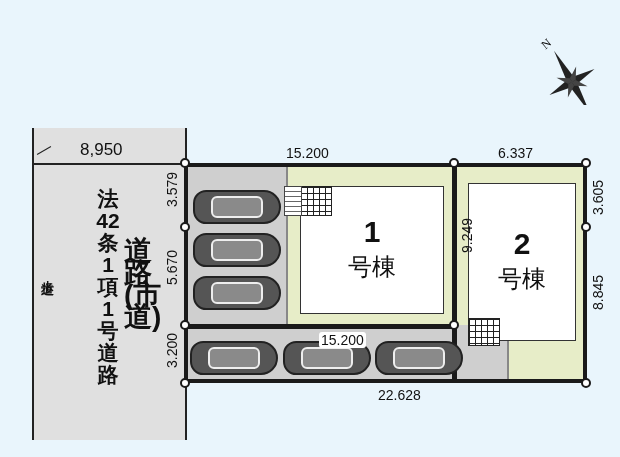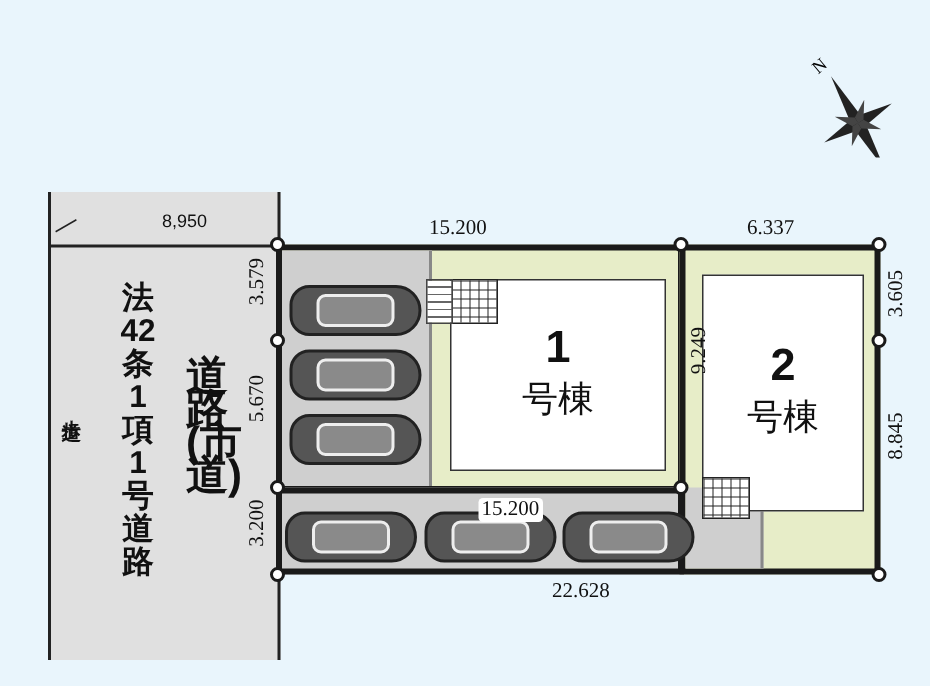--- a/index.html
+++ b/index.html
@@ -7,24 +7,24 @@
       width: 620px; height: 457px; position: relative; overflow: hidden;
       background: #e9f5fc;
       font-family: "Liberation Sans", "DejaVu Sans", sans-serif;
       color: #111;
     }
     .abs { position: absolute; }
     
     .sidewalk { left: 32px; top: 128px; width: 34px; height: 312px; background: #e0e0e0; border-left: 2px solid #222; border-right: 2px solid #222; }
     .road { left: 68px; top: 128px; width: 117px; height: 312px; background: #e0e0e0; border-right: 2px solid #222; }
     .road-line { left: 32px; top: 163px; width: 155px; height: 2px; background: #222; }
-    .road-width { left: 80px; top: 140px; font-size: 12px; margin-left: 28px; }
+    .road-width { left: 80px; top: 140px; font-size: 17px; }
     .tick { left: 36px; top: 150px; width: 16px; height: 1px; background: #222; transform: rotate(-30deg); }
     .sidewalk-label { left: 38px; top: 270px; font-size: 13px; font-weight: bold; writing-mode: vertical-rl; letter-spacing: 2px; }
-    .road-label-1 { left: 80px; top: 188px; font-size: 21px; font-weight: bold; width: 24px; text-align: center; line-height: 22px; word-break: break-all; }
+    .road-label-1 { left: 96px; top: 188px; font-size: 21px; font-weight: bold; width: 24px; text-align: center; line-height: 22px; word-break: break-all; }
     .road-label-2 { left: 124px; top: 240px; font-size: 28px; font-weight: bold; width: 24px; text-align: center; line-height: 22px; word-break: break-all; }
 
     
     .lot { background: #e7edc8; border: 4px solid #1a1a1a; box-sizing: border-box; }
     .lot1 { left: 184px; top: 163px; width: 272px; height: 165px; }
     .lot2 { left: 453px; top: 163px; width: 134px; height: 220px; }
     .lot3 { left: 184px; top: 325px; width: 272px; height: 58px; background: #cfcfcf; }
     .parking1 { left: 188px; top: 167px; width: 98px; height: 157px; background: #cfcfcf; border-right: 2px solid #888; }
     .parking2 { left: 457px; top: 325px; width: 50px; height: 54px; background: #cfcfcf; border-right: 2px solid #888; }
     .house { background: #fff; border: 1.5px solid #333; box-sizing: border-box; display: flex; flex-direction: column; align-items: center; justify-content: center; }
@@ -39,21 +39,21 @@
     }
     .tile1 { left: 300px; top: 186px; width: 30px; height: 28px; }
     .tile2 { left: 468px; top: 318px; width: 30px; height: 26px; }
     .steps { left: 284px; top: 186px; width: 16px; height: 28px; background: repeating-linear-gradient(#fff 0 4px, #666 4px 5px); border: 1px solid #444; }
 
     
     .car { width: 88px; height: 34px; border-radius: 14px 18px 18px 14px; background: #555; border: 2px solid #222; box-sizing: border-box; }
     .car::before { content: ""; position: absolute; left: 16px; top: 4px; width: 52px; height: 22px; background: #8a8a8a; border: 2px solid #eee; border-radius: 6px; box-sizing: border-box; }
 
     
-    .dim { font-family: Liberation Serif, serif; font-size: 14px; white-space: nowrap; }
+    .dim { font-family: Liberation Sans, sans-serif; font-size: 14px; white-space: nowrap; }
     .dim-v { writing-mode: vertical-rl; transform: rotate(180deg); }
     .dim-label-bg { background: #fff; padding: 0 2px; border-radius: 3px; }
     .node { width: 10px; height: 10px; border-radius: 50%; background: #fff; border: 2px solid #1a1a1a; box-sizing: border-box; }
 
     .compass { left: 532px; top: 30px; width: 70px; height: 75px; }
   </style>
 </head>
 <body>
 
 <div class="abs sidewalk"></div>
@@ -102,21 +102,21 @@
 
 <div class="abs dim" style="left:286px;top:145px;">15.200</div>
 <div class="abs dim" style="left:498px;top:145px;">6.337</div>
 <div class="abs dim dim-v" style="left:164px;top:172px;">3.579</div>
 <div class="abs dim dim-v" style="left:164px;top:250px;">5.670</div>
 <div class="abs dim dim-v" style="left:164px;top:333px;">3.200</div>
 <div class="abs dim dim-v" style="left:459px;top:218px;">9.249</div>
 <div class="abs dim dim-v" style="left:590px;top:180px;">3.605</div>
 <div class="abs dim dim-v" style="left:590px;top:275px;">8.845</div>
 <div class="abs dim dim-label-bg" style="left:319px;top:332px;">15.200</div>
-<div class="abs dim" style="left:368px;top:387px;">22.628</div>
+<div class="abs dim" style="left:378px;top:387px;">22.628</div>
 
 <div class="abs compass">
   <svg width="70" height="75" viewBox="0 0 70 75">
     <text x="10" y="18" font-size="12" font-family="Liberation Serif, serif" transform="rotate(-40 14 14)">N</text>
     <g transform="translate(40,52) rotate(-30)">
       <polygon points="0,-36 4,-4 0,0 -4,-4" fill="#222"></polygon>
       <polygon points="0,36 4,4 0,0 -4,4" fill="#222"></polygon>
       <polygon points="-26,0 -4,-4 0,0 -4,4" fill="#222"></polygon>
       <polygon points="26,0 4,-4 0,0 4,4" fill="#222"></polygon>
       <g transform="rotate(45)">

